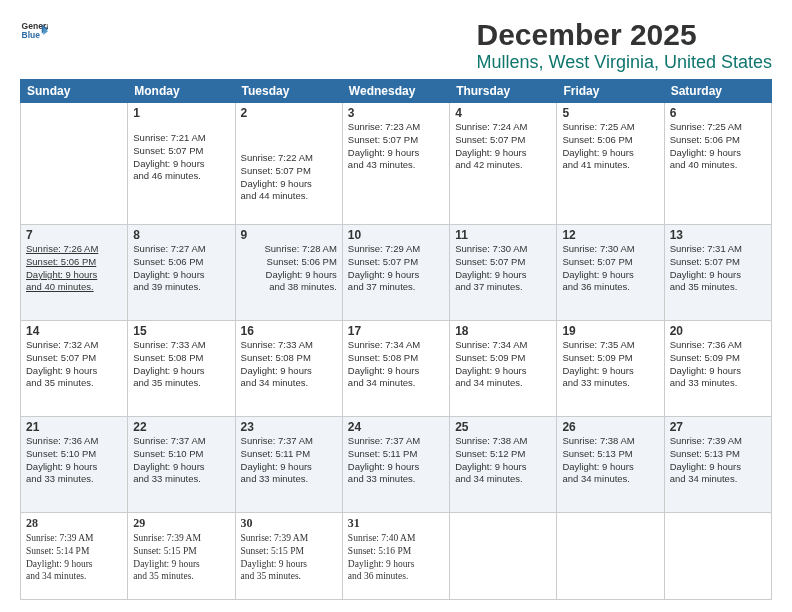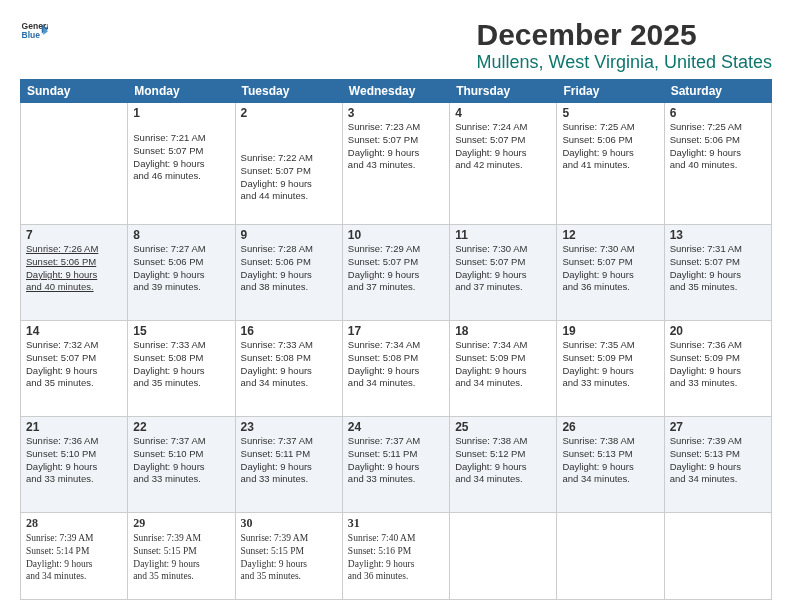--- a/index.html
+++ b/index.html
@@ -177,21 +177,21 @@
           </td>
           <td>
             <span class="day-number">8</span>
             <div class="day-info" style="white-space: pre-line;">Sunrise: 7:27 AM
 Sunset: 5:06 PM
 Daylight: 9 hours
 and 39 minutes.</div>
           </td>
           <td>
             <span class="day-number">9</span>
-            <div class="day-info" style="white-space: pre-line;">Sunrise: 7:28 AM
+            <div class="day-info" style="white-space: pre-line; text-align: right;">Sunrise: 7:28 AM
 Sunset: 5:06 PM
 Daylight: 9 hours
 and 38 minutes.</div>
           </td>
           <td>
             <span class="day-number">10</span>
             <div class="day-info" style="white-space: pre-line;">Sunrise: 7:29 AM
 Sunset: 5:07 PM
 Daylight: 9 hours
 and 37 minutes.</div>

